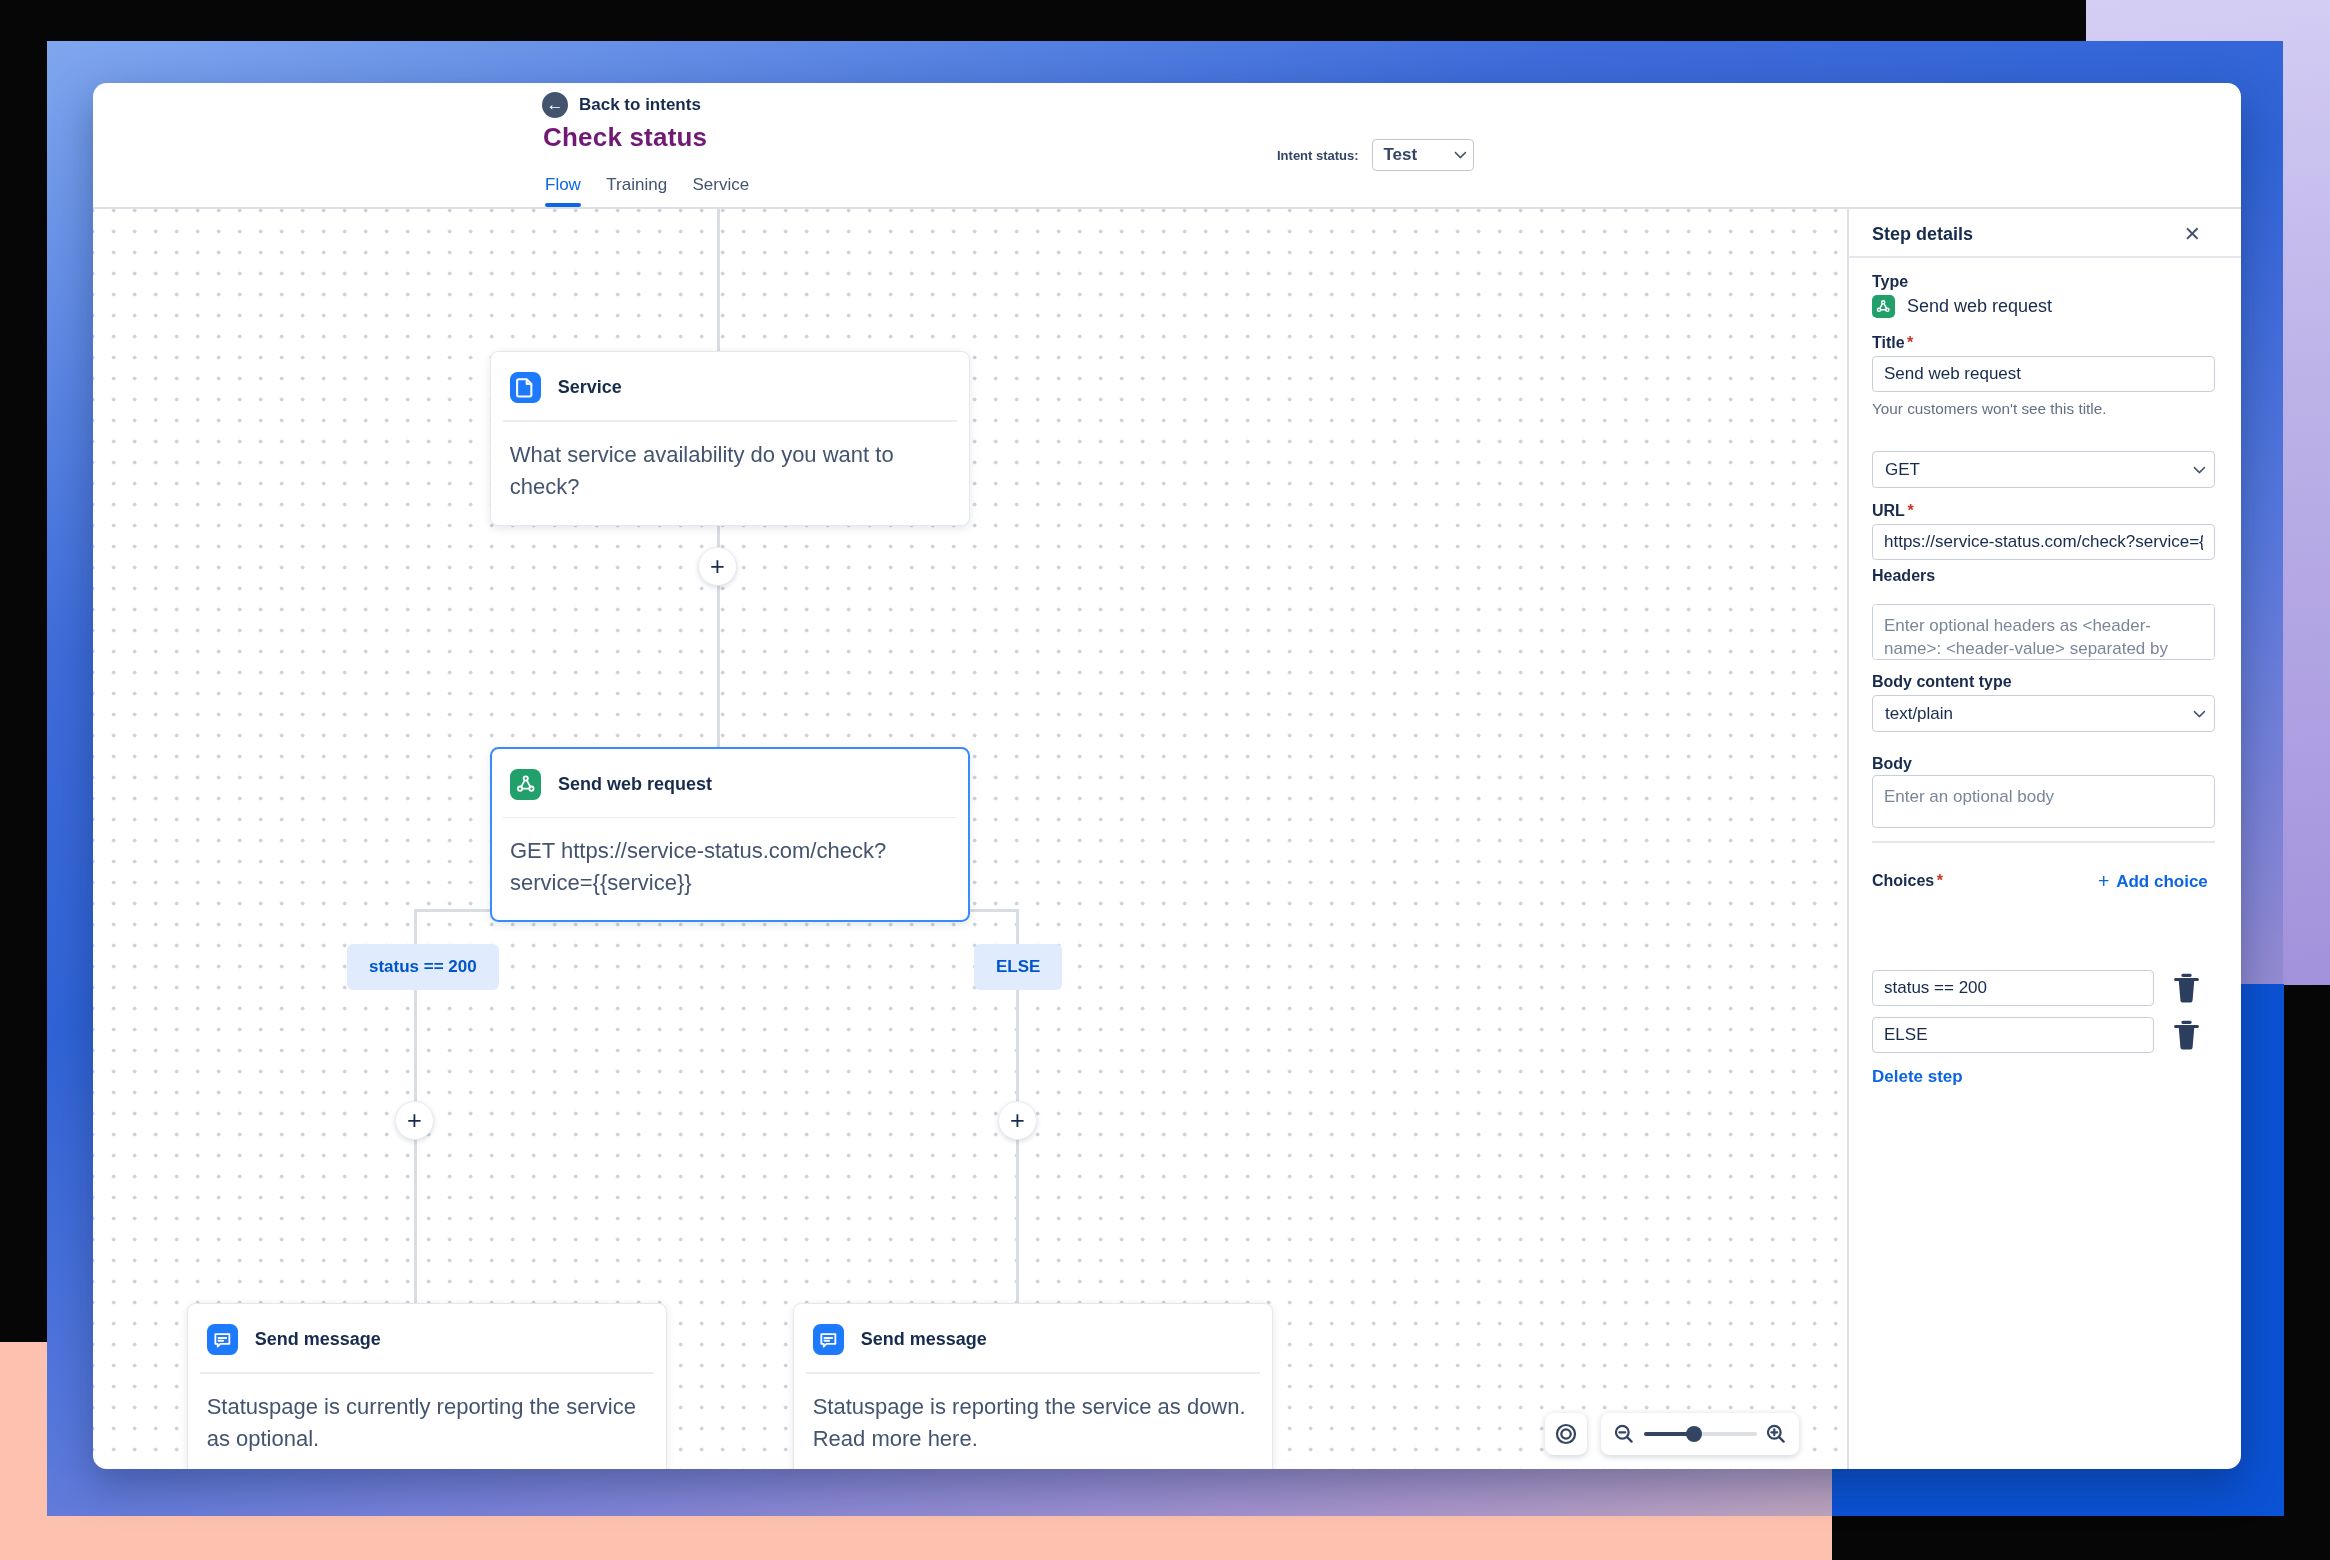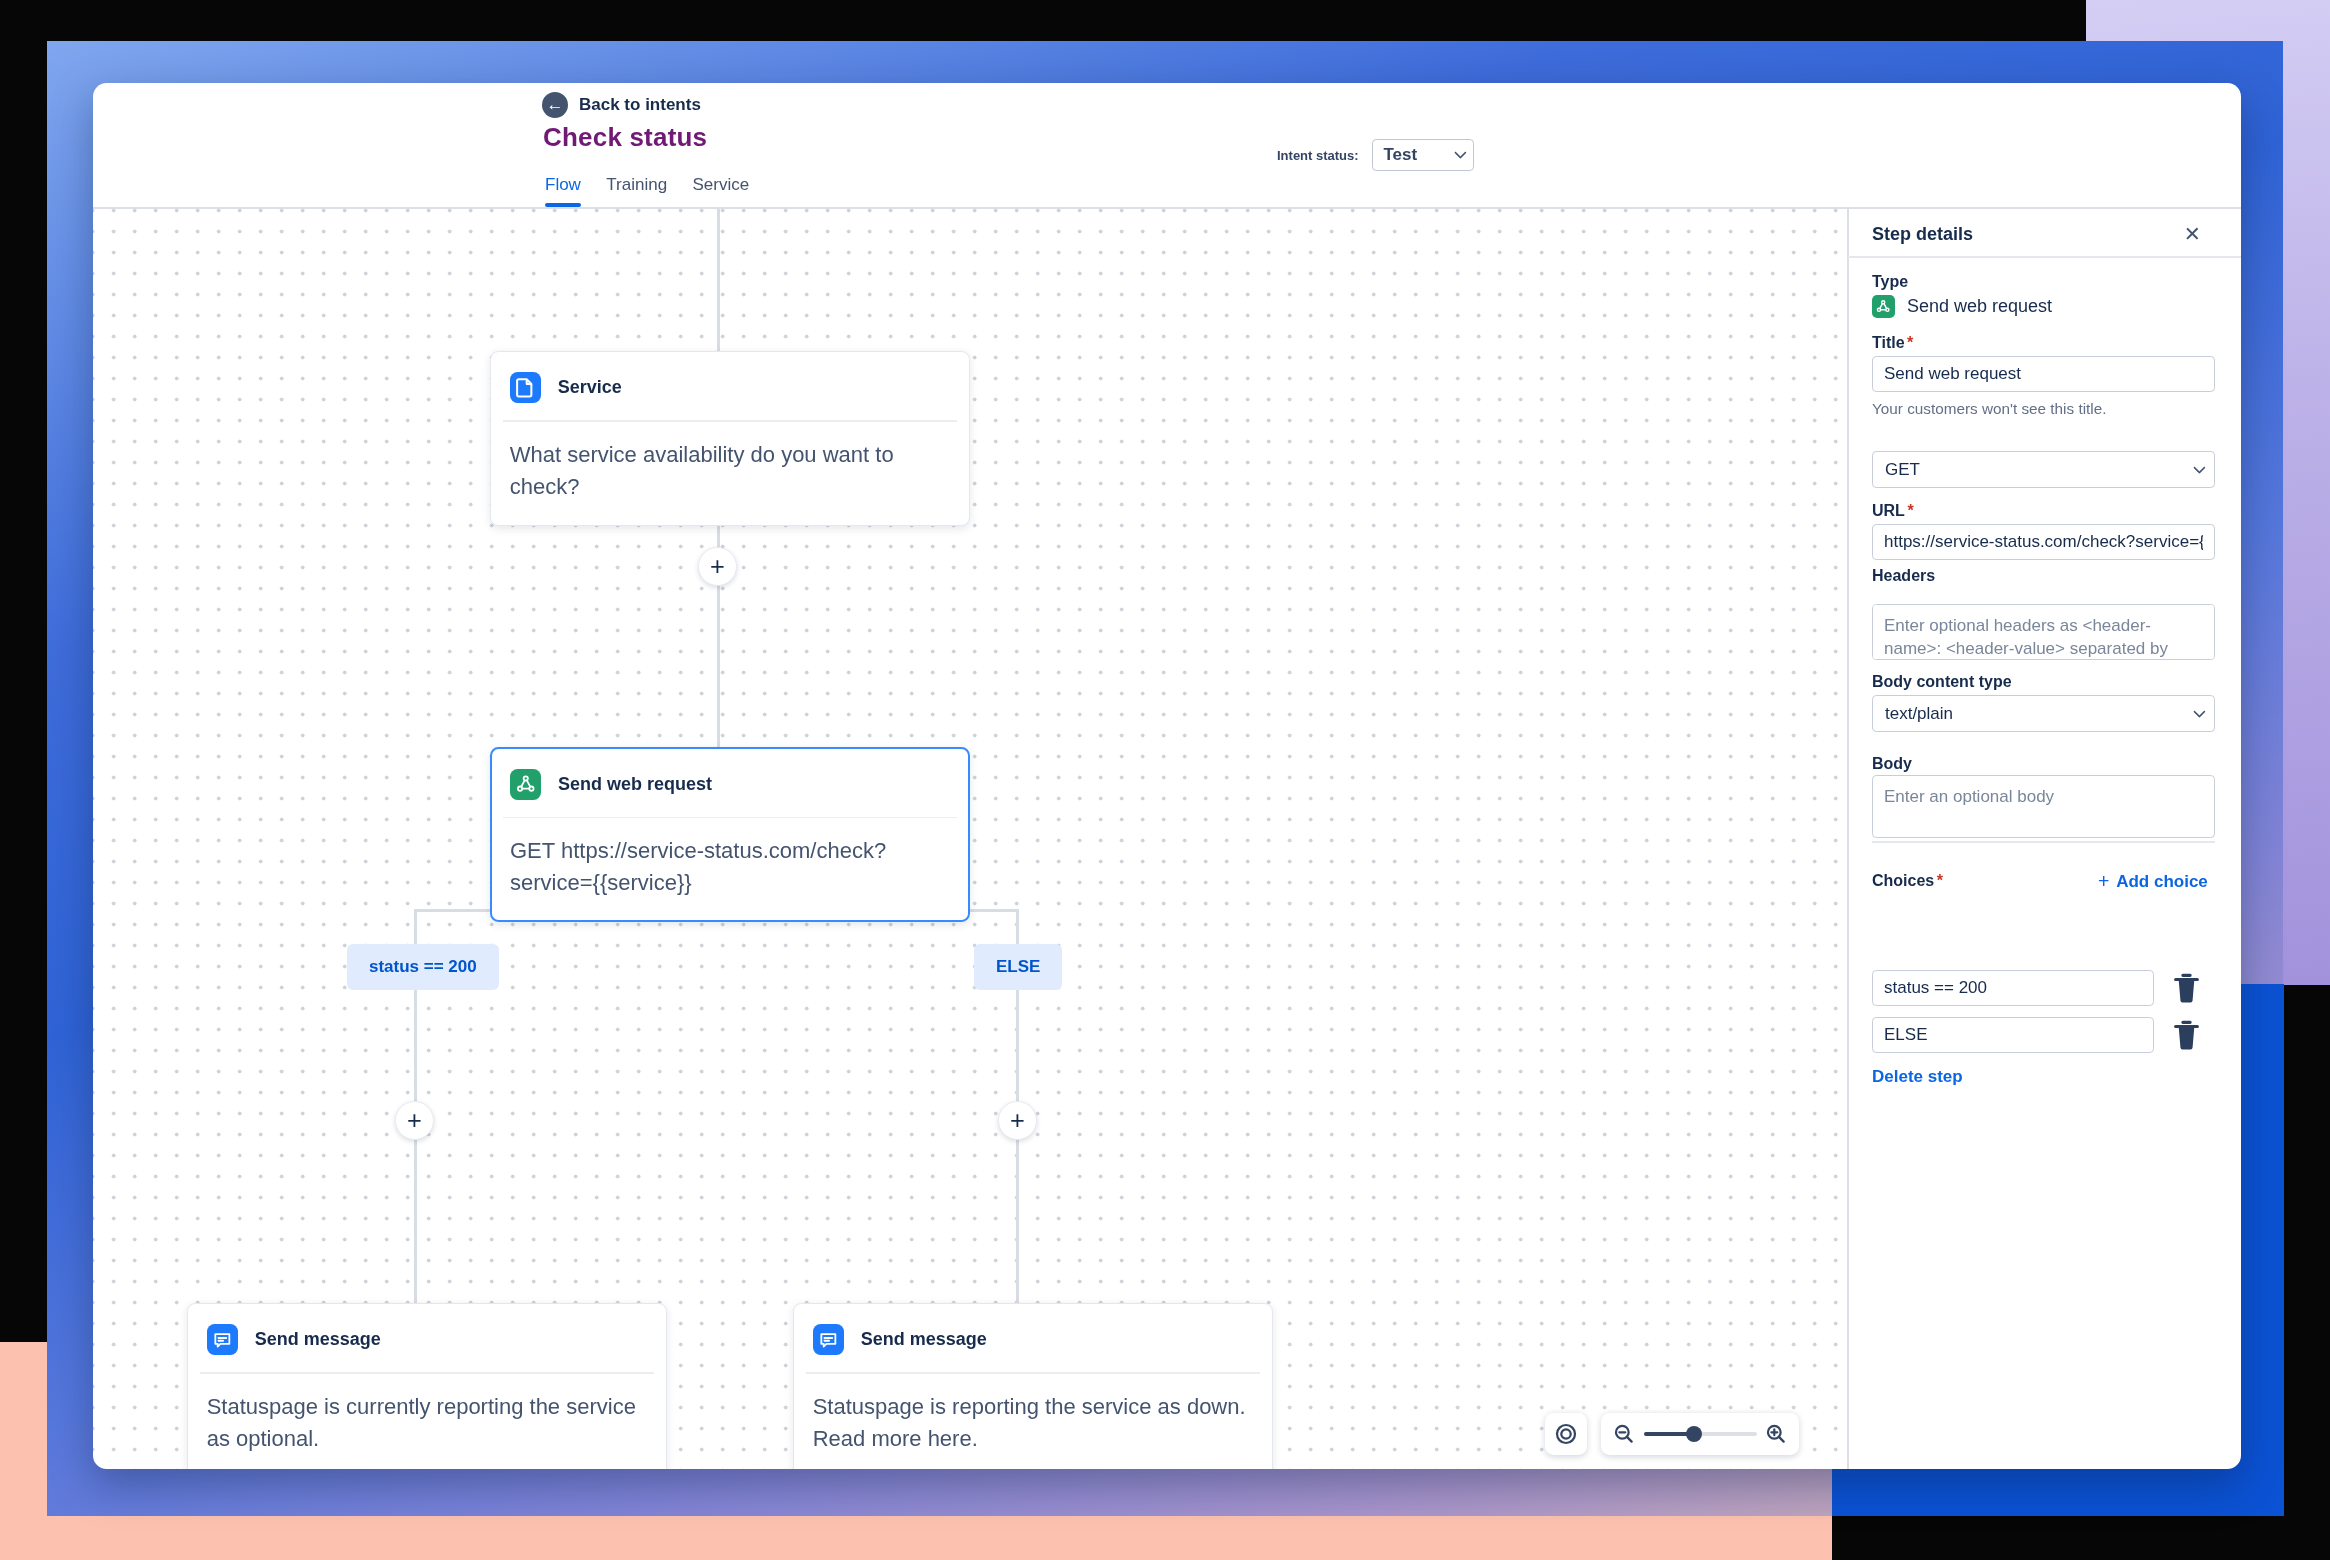--- a/index.html
+++ b/index.html
@@ -297,21 +297,21 @@
     <span>Body content type</span>
   </div>
   <div class="selfield" style="top:612px;">
     <span>text/plain</span>
     <div class="chev"></div>
   </div>
 
   <div class="abs label" style="left:1779px; top:672px;">
     <span>Body</span>
   </div>
-  <textarea class="field" style="top: 692px; height: 63px;" placeholder="Enter an optional body"></textarea>
+  <textarea class="field" style="top: 692px; height: 53px;" placeholder="Enter an optional body"></textarea>
 
   <div class="abs p-div2"></div>
 
   <div class="abs label" style="left:1779px; top:789px;">
     <span>Choices</span><span class="req">*</span>
   </div>
   <div class="abs addchoice">
     <span class="pl">+</span>
     <span class="tx">Add choice</span>
   </div>

